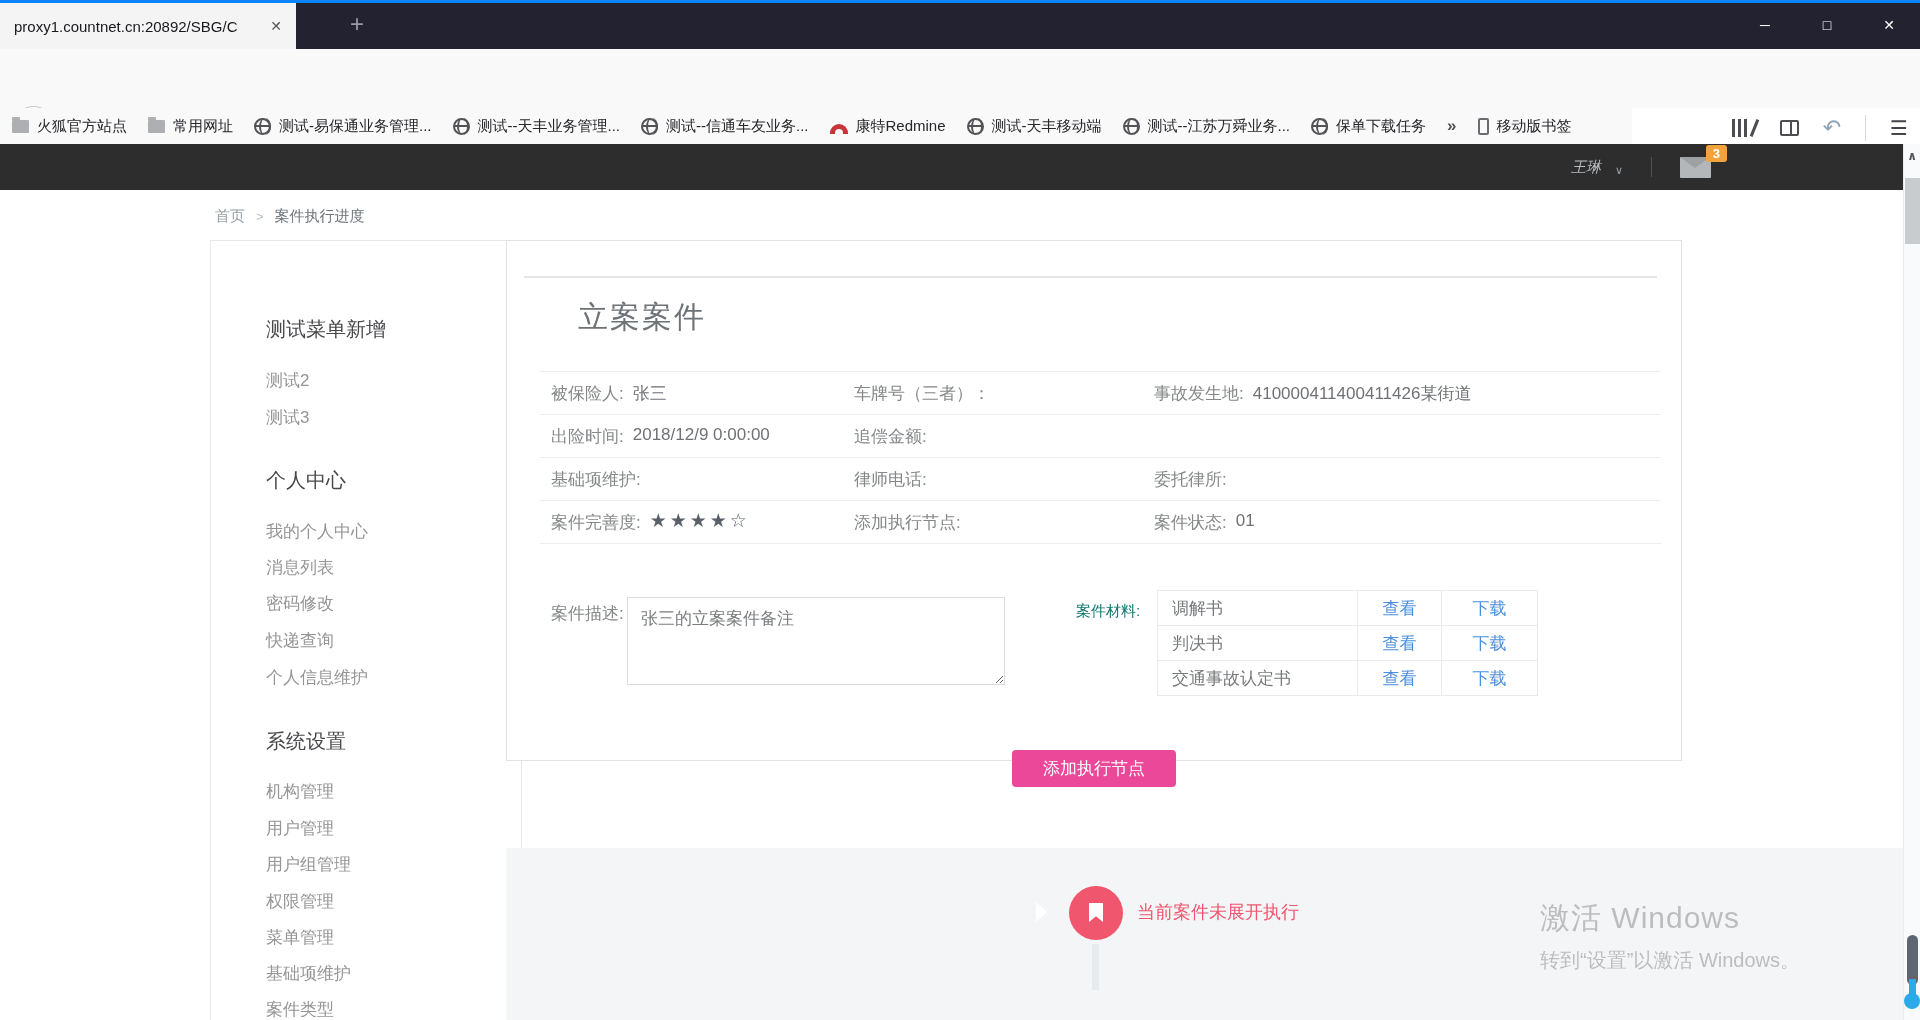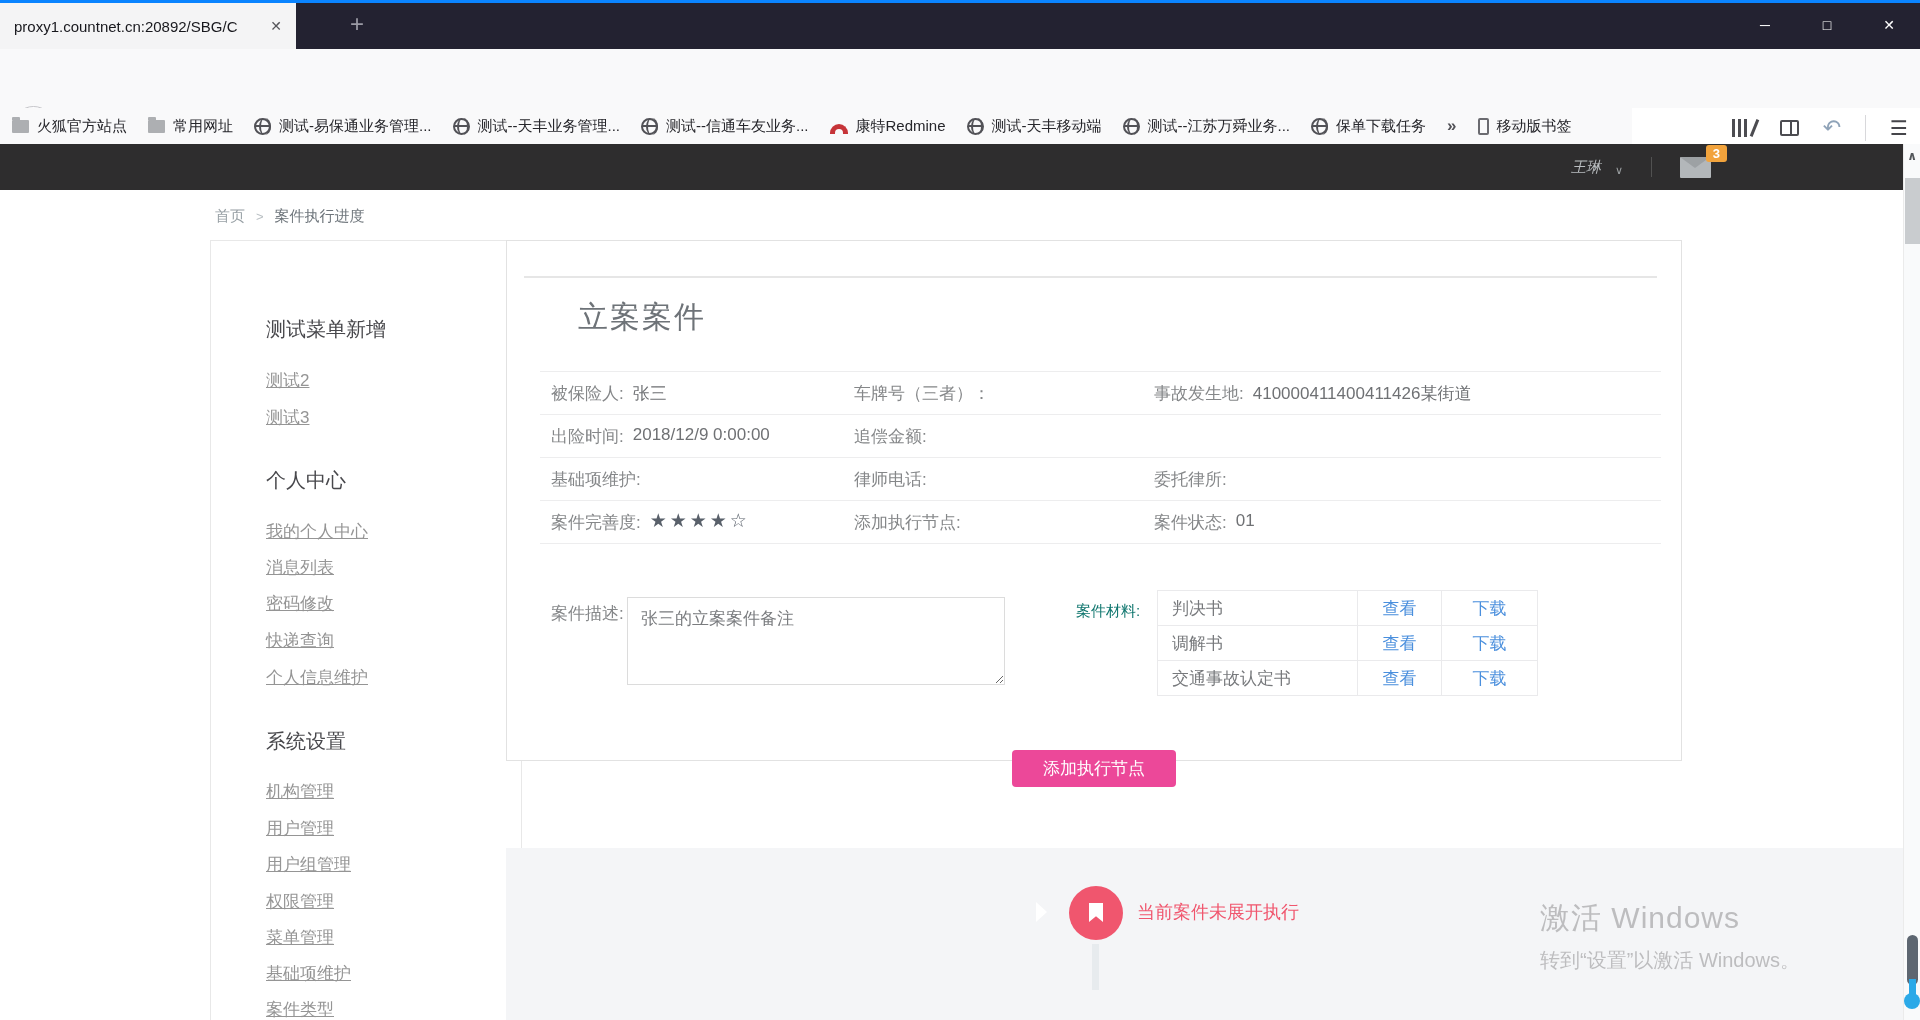--- a/index.html
+++ b/index.html
@@ -79,21 +79,21 @@
                   border:15.5px solid transparent; border-top:11px solid #9da1a4; }
   .badge { position:absolute; top:-12px; right:-16px; background:#f2a33c; color:#fff; font-size:13px;
            border-radius:3px; padding:1px 7px; font-weight:bold; }
 
   #breadcrumb { position:absolute; top:207px; left:215px; font-size:15px; display:flex; gap:11px; align-items:center; }
   .bc-home { color:#98a0a5; } .bc-sep { color:#b9bfc3; font-size:13px; } .bc-cur { color:#6e757b; }
 
   #sidebar { position:absolute; left:210px; top:240px; width:312px; height:780px; background:#fff;
              border:1px solid #e8e8e8; border-bottom:none; }
   .sb-h { position:absolute; left:55px; font-size:20px; color:#48484c; white-space:nowrap; }
-  .sb-i { position:absolute; left:55px; font-size:17px; color:#959595; white-space:nowrap; cursor:pointer;text-decoration:underline; }
+  .sb-i { position:absolute; left:55px; font-size:17px; color:#959595; white-space:nowrap; cursor:pointer; }
 
   #card { position:absolute; left:506px; top:240px; width:1176px; height:521px; background:#fff;
           border:1px solid #e2e2e2; }
   .card-line  { position:absolute; top:35px; left:17px; width:1133px; height:2px; background:#e6e6e6; }
   .card-title { position:absolute; top:56px; left:71px; font-size:30px; color:#6e7378; letter-spacing:2px; }
   #rows { position:absolute; left:33px; top:130px; width:1121px; border-top:1px solid #ededee; }
   .frow { display:grid; grid-template-columns:303px 300px 518px; height:43px; align-items:center;
           border-bottom:1px solid #ededee; font-size:17px; }
   .fcell { padding-left:11px; display:flex; white-space:nowrap; overflow:hidden; }
   .flabel { color:#858789; } .fvalue { color:#6f7174; margin-left:9px; }
@@ -335,26 +335,26 @@
     </div>
   </div>
 
   <div class="desc-label">案件描述:</div>
   <textarea class="desc-box" style="">张三的立案案件备注</textarea>
 
   <div class="mat-label">案件材料:</div>
   <table class="mat-table">
     <tbody>
         <tr>
-      <td class="td-name">判决书</td>
+      <td class="td-name">调解书</td>
       <td class="td-view"><a>查看</a></td>
       <td class="td-down"><a>下载</a></td>
     </tr>
     <tr>
-      <td class="td-name">调解书</td>
+      <td class="td-name">判决书</td>
       <td class="td-view"><a>查看</a></td>
       <td class="td-down"><a>下载</a></td>
     </tr>
     <tr>
       <td class="td-name">交通事故认定书</td>
       <td class="td-view"><a>查看</a></td>
       <td class="td-down"><a>下载</a></td>
     </tr>
   </tbody>
     </table>

